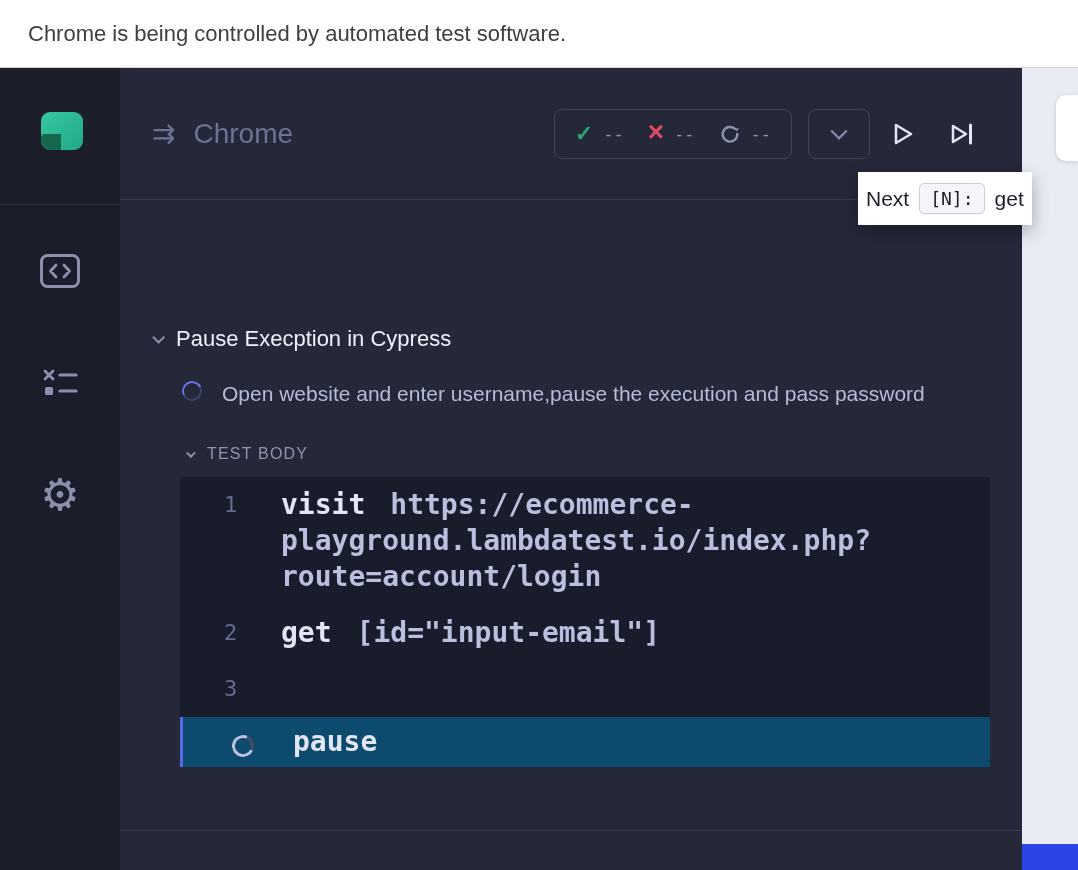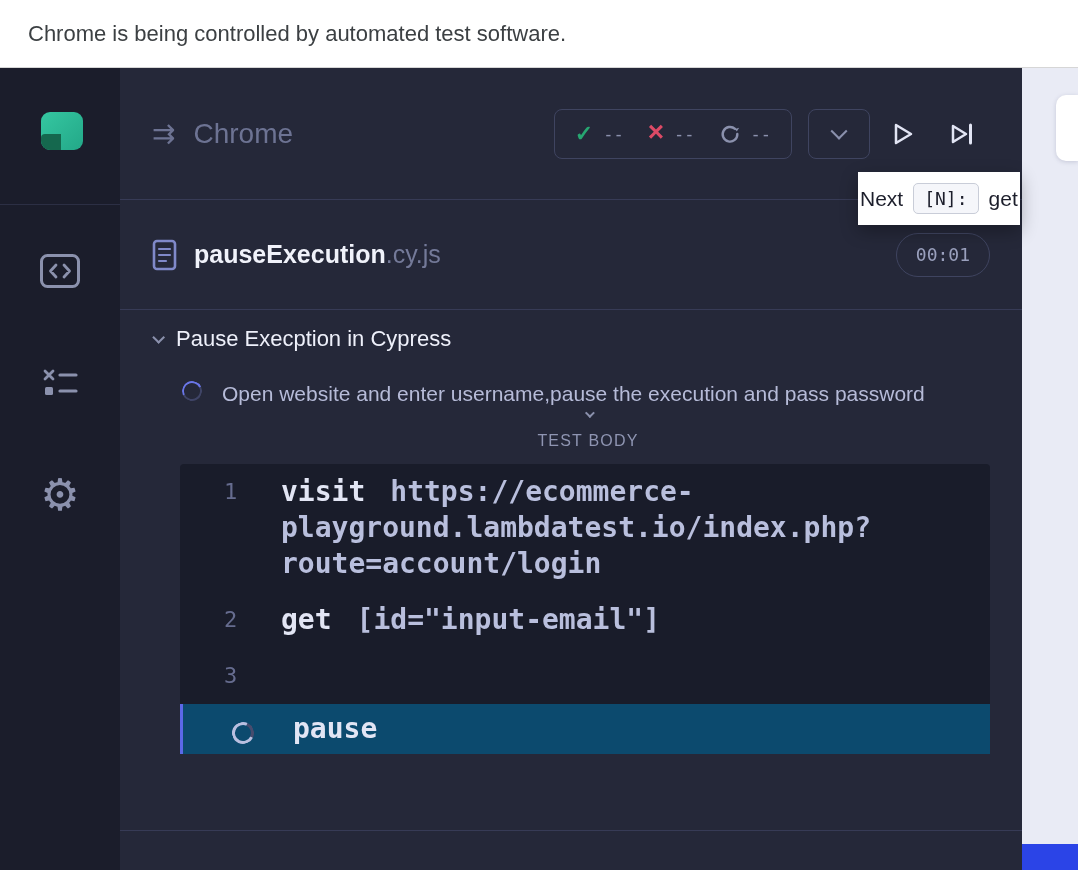--- a/index.html
+++ b/index.html
@@ -64,21 +64,21 @@
   .content { position: absolute; top: 240px; left: 32px; right: 32px; }
   .suite-row { margin-top: 18px; display: flex; align-items: center; gap: 15px; cursor: pointer; }
   .chev-sm { width: 9px; height: 9px; border-right: 2.5px solid #8b91ad; border-bottom: 2.5px solid #8b91ad;
     transform: rotate(45deg) translateY(-3px); flex: 0 0 auto; }
   .suite-title { color: #eef0fa; font-size: 22px; }
   .test-row { margin-top: 24px; padding-left: 30px; display: flex; gap: 20px; cursor: pointer; }
   .spinner-sm { flex: 0 0 auto; width: 20px; height: 20px; border-radius: 50%;
     border: 2.5px solid #3f4466; border-top-color: #6a76e8; border-left-color: #6a76e8;
     transform: rotate(20deg); margin-top: 5px; }
   .test-title { color: #b6bbd8; font-size: 21px; line-height: 35px; max-width: 720px; }
-  .body-row { padding-left: 34px; display: flex; align-items: center; gap: 14px; cursor: pointer; flex-direction: column; }
+  .body-row { margin-top: 34px; padding-left: 34px; display: flex; align-items: center; gap: 14px; cursor: pointer; }
   .chev-xs { width: 7px; height: 7px; border-right: 2px solid #8b91ad; border-bottom: 2px solid #8b91ad;
     transform: rotate(45deg) translateY(-2px); }
   .body-label { color: #8f95b2; font-size: 16px; letter-spacing: 1.2px; }
 
   .code { margin-top: 14px; margin-left: 28px; width: 810px; background: #191c2a;
     border-radius: 4px; font-family: "DejaVu Sans Mono", monospace; font-weight: bold; }
   .cmd-row { display: flex; padding: 10px 0; }
   .cmd-num { flex: 0 0 101px; text-align: center; color: #666c8f; font-size: 22px;
     line-height: 36px; font-weight: normal; }
   .cmd-text { flex: 1; width: 709px; font-size: 28px; line-height: 36px; }
@@ -86,21 +86,21 @@
   .cmd-msg { color: #b9bfdd; margin-left: 25px; }
   .cmd-row.active { background: #0c4a6e; box-shadow: inset 3px 0 0 #5c68e8; padding: 7px 12px; }
   .spinner-lg { display: inline-block; width: 22px; height: 22px; border-radius: 50%;
     border: 3px solid #b9bfe0; border-right-color: #474c6e; transform: rotate(-20deg);
     vertical-align: middle; margin-top: 6px; }
   .panel-bottom { position: absolute; top: 762px; left: 0; right: 0; border-top: 1px solid #373b56; }
 
   
   .tooltip { position: absolute; left: 858px; top: 104px; z-index: 20; background: #ffffff;
     border-radius: 0; box-shadow: 0 6px 18px rgba(0,0,0,0.30); display: flex;
-    align-items: center; gap: 10px; padding: 11px 2px; }
+    align-items: center; gap: 10px; padding: 11px 8px; }
   .tooltip .txt { color: #1c1e2b; font-size: 21px; }
   .kbd { font-family: "DejaVu Sans Mono", monospace; font-size: 18px; color: #1c1e2b;
     background: #f5f6fa; border: 1px solid #c9cdd8; border-radius: 5px; padding: 4px 10px; }
 
   
   .aut { position: absolute; left: 1022px; top: 0; width: 56px; height: 802px; background: #e9ebf5; }
   .aut-white { position: absolute; top: 27px; right: 0; width: 22px; height: 66px;
     background: #ffffff; border-radius: 10px 0 0 10px; box-shadow: 0 1px 4px rgba(90,95,130,0.25); }
   .aut-blue { position: absolute; bottom: 0; left: 0; width: 56px; height: 26px; background: #2b44e7; }
 
@@ -190,34 +190,20 @@
               <svg width="32" height="32" viewBox="0 0 32 32">
                 <path d="M7 8 L20 16 L7 24 Z" fill="none" stroke="#e2e5f4" stroke-width="2.5" stroke-linejoin="round"></path>
                 <line x1="24.5" y1="7" x2="24.5" y2="25" stroke="#e2e5f4" stroke-width="3" stroke-linecap="round"></line>
               </svg>
             </span>
           </button>
         </div>
       </div>
     </header>
 
-    <div class="spec-row">
-      <span class="spec-doc">
-        <svg width="26" height="32" viewBox="0 0 26 32">
-          <rect x="2" y="2" width="21" height="28" rx="3" fill="none" stroke="#8089c9" stroke-width="2.6"></rect>
-          <line x1="7" y1="10" x2="18" y2="10" stroke="#8089c9" stroke-width="2.2" stroke-linecap="round"></line>
-          <line x1="7" y1="16" x2="18" y2="16" stroke="#8089c9" stroke-width="2.2" stroke-linecap="round"></line>
-          <line x1="7" y1="22" x2="14" y2="22" stroke="#8089c9" stroke-width="2.2" stroke-linecap="round"></line>
-        </svg>
-      </span>
-      <span class="spec-name">pauseExecution</span>
-      <span class="spec-ext">.cy.js</span>
-      <span class="spec-spacer"></span>
-      <span class="duration">00:01</span>
-    </div>
 
     <section class="content">
       <div class="suite-row">
         <span class="chev-sm"></span>
         <span class="suite-title">Pause Execption in Cypress</span>
       </div>
 
       <div class="test-row">
         <span class="spinner-sm"></span>
         <div class="test-title">Open website and enter username,pause the execution and pass password</div>

